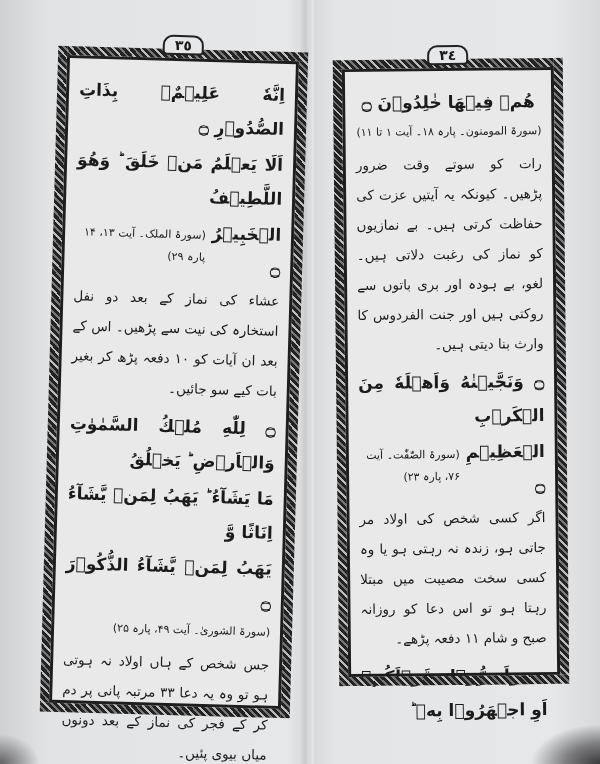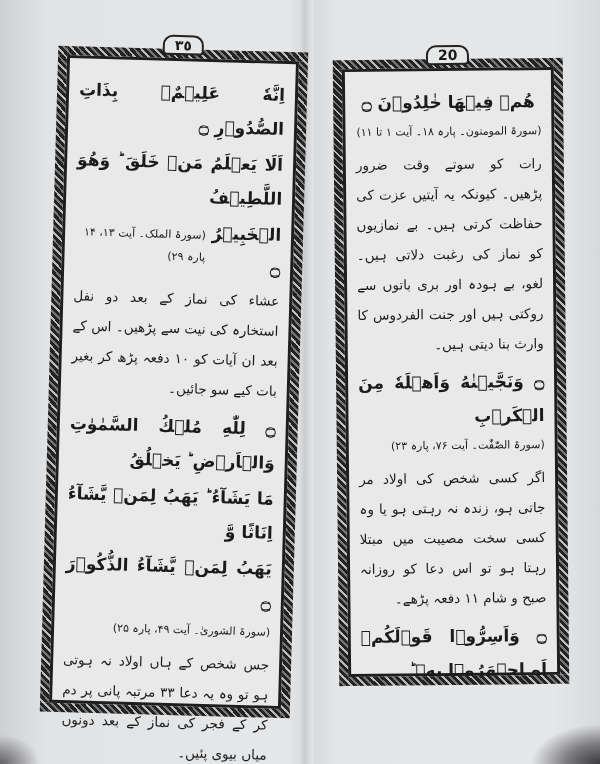--- a/index.html
+++ b/index.html
@@ -83,27 +83,28 @@
       <div class="prose">عشاء کی نماز کے بعد دو نفل استخارہ کی نیت سے پڑھیں۔ اس کے بعد ان آیات کو ۱۰ دفعہ پڑھ کر بغیر بات کیے سو جائیں۔</div>
       <div class="verse">۝ لِلّٰهِ مُلۡكُ السَّمٰوٰتِ وَالۡاَرۡضِ ؕ يَخۡلُقُ</div>
       <div class="verse">مَا يَشَآءُ ؕ يَهَبُ لِمَنۡ يَّشَآءُ اِنَاثًا وَّ</div>
       <div class="verse">يَهَبُ لِمَنۡ يَّشَآءُ الذُّكُوۡرَ ۝</div>
       <div class="ref">(سورۃ الشوریٰ۔ آیت ۴۹، پارہ ۲۵)</div>
       <div class="prose">جس شخص کے ہاں اولاد نہ ہوتی ہو تو وہ یہ دعا ۳۳ مرتبہ پانی پر دم کر کے فجر کی نماز کے بعد دونوں میاں بیوی پئیں۔</div>
     </div>
   </div>
 
   <div class="page right">
-    <div class="page-number">20</div>
+    <div class="page-number">٣٤</div>
     <div class="content">
       <div class="verse" style="text-align:center;text-align-last:center;">هُمۡ فِيۡهَا خٰلِدُوۡنَ ۝</div>
       <div class="ref">(سورۃ المومنون۔ پارہ ۱۸۔ آیت ۱ تا ۱۱)</div>
       <div class="prose">رات کو سوتے وقت ضرور پڑھیں۔ کیونکہ یہ آیتیں عزت کی حفاظت کرتی ہیں۔ بے نمازیوں کو نماز کی رغبت دلاتی ہیں۔ لغو، بے ہودہ اور بری باتوں سے روکتی ہیں اور جنت الفردوس کا وارث بنا دیتی ہیں۔</div>
       <div class="verse">۝ وَنَجَّيۡنٰهُ وَاَهۡلَهٗ مِنَ الۡكَرۡبِ</div>
       <div class="verse-row">
+        <div class="verse">الۡعَظِيۡمِ ۝</div>
         <div class="ref">(سورۃ الصّٰفّٰت۔ آیت ۷۶، پارہ ۲۳)</div>
       </div>
       <div class="prose">اگر کسی شخص کی اولاد مر جاتی ہو، زندہ نہ رہتی ہو یا وہ کسی سخت مصیبت میں مبتلا رہتا ہو تو اس دعا کو روزانہ صبح و شام ۱۱ دفعہ پڑھے۔</div>
       <div class="verse">۝ وَاَسِرُّوۡا قَوۡلَكُمۡ اَوِ اجۡهَرُوۡا بِهٖ ؕ</div>
     </div>
   </div>
 
   <div class="shadow-corner"></div>
   <div class="shadow-corner-left"></div>
 </div>

